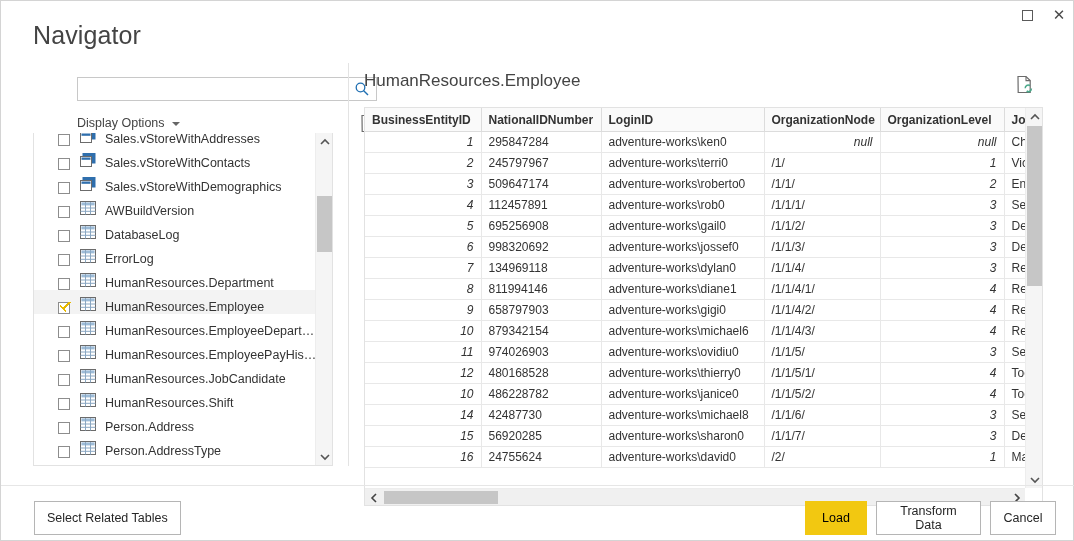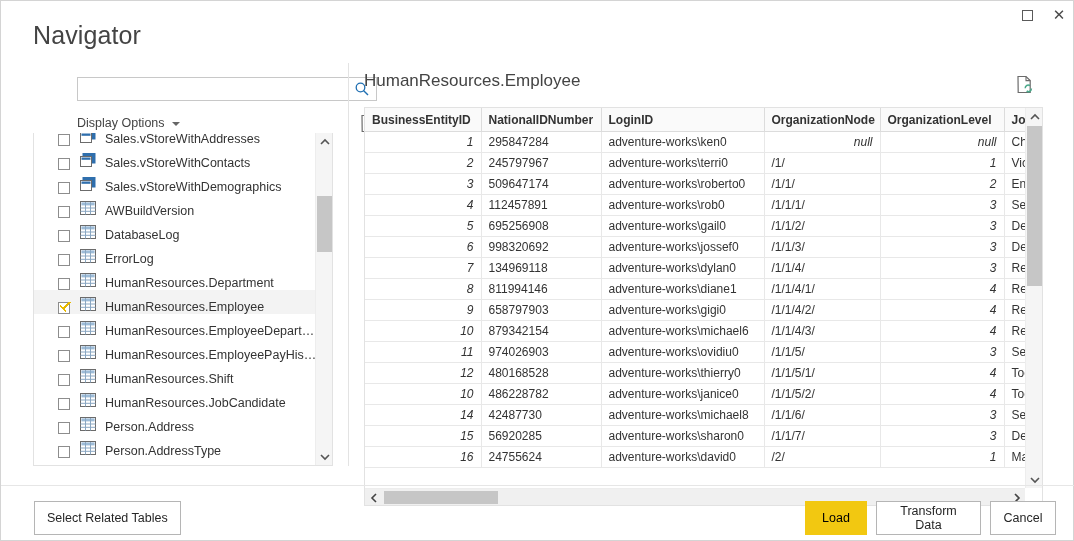--- a/index.html
+++ b/index.html
@@ -358,33 +358,33 @@
         <div class="list-item">
           <span class="cb"></span>
           <span><svg class="ic" viewBox="0 0 16 14">
               <rect x="0.5" y="0.5" width="15" height="13" fill="#ffffff" stroke="#6b6b6b" stroke-width="1"></rect>
               <rect x="1.4" y="1.4" width="13.2" height="3" fill="#9dbcd8"></rect>
               <line x1="0.5" y1="7" x2="15.5" y2="7" stroke="#8aa7c2" stroke-width="1"></line>
               <line x1="0.5" y1="10.3" x2="15.5" y2="10.3" stroke="#8aa7c2" stroke-width="1"></line>
               <line x1="5.5" y1="1" x2="5.5" y2="13.5" stroke="#8aa7c2" stroke-width="1"></line>
               <line x1="10.5" y1="1" x2="10.5" y2="13.5" stroke="#8aa7c2" stroke-width="1"></line>
             </svg></span>
+          <span class="lbl">HumanResources.JobCandidate</span>
+        </div>
+        <div class="list-item">
+          <span class="cb"></span>
+          <span><svg class="ic" viewBox="0 0 16 14">
+              <rect x="0.5" y="0.5" width="15" height="13" fill="#ffffff" stroke="#6b6b6b" stroke-width="1"></rect>
+              <rect x="1.4" y="1.4" width="13.2" height="3" fill="#9dbcd8"></rect>
+              <line x1="0.5" y1="7" x2="15.5" y2="7" stroke="#8aa7c2" stroke-width="1"></line>
+              <line x1="0.5" y1="10.3" x2="15.5" y2="10.3" stroke="#8aa7c2" stroke-width="1"></line>
+              <line x1="5.5" y1="1" x2="5.5" y2="13.5" stroke="#8aa7c2" stroke-width="1"></line>
+              <line x1="10.5" y1="1" x2="10.5" y2="13.5" stroke="#8aa7c2" stroke-width="1"></line>
+            </svg></span>
           <span class="lbl">HumanResources.Shift</span>
-        </div>
-        <div class="list-item">
-          <span class="cb"></span>
-          <span><svg class="ic" viewBox="0 0 16 14">
-              <rect x="0.5" y="0.5" width="15" height="13" fill="#ffffff" stroke="#6b6b6b" stroke-width="1"></rect>
-              <rect x="1.4" y="1.4" width="13.2" height="3" fill="#9dbcd8"></rect>
-              <line x1="0.5" y1="7" x2="15.5" y2="7" stroke="#8aa7c2" stroke-width="1"></line>
-              <line x1="0.5" y1="10.3" x2="15.5" y2="10.3" stroke="#8aa7c2" stroke-width="1"></line>
-              <line x1="5.5" y1="1" x2="5.5" y2="13.5" stroke="#8aa7c2" stroke-width="1"></line>
-              <line x1="10.5" y1="1" x2="10.5" y2="13.5" stroke="#8aa7c2" stroke-width="1"></line>
-            </svg></span>
-          <span class="lbl">HumanResources.JobCandidate</span>
         </div>
         <div class="list-item">
           <span class="cb"></span>
           <span><svg class="ic" viewBox="0 0 16 14">
               <rect x="0.5" y="0.5" width="15" height="13" fill="#ffffff" stroke="#6b6b6b" stroke-width="1"></rect>
               <rect x="1.4" y="1.4" width="13.2" height="3" fill="#9dbcd8"></rect>
               <line x1="0.5" y1="7" x2="15.5" y2="7" stroke="#8aa7c2" stroke-width="1"></line>
               <line x1="0.5" y1="10.3" x2="15.5" y2="10.3" stroke="#8aa7c2" stroke-width="1"></line>
               <line x1="5.5" y1="1" x2="5.5" y2="13.5" stroke="#8aa7c2" stroke-width="1"></line>
               <line x1="10.5" y1="1" x2="10.5" y2="13.5" stroke="#8aa7c2" stroke-width="1"></line>

